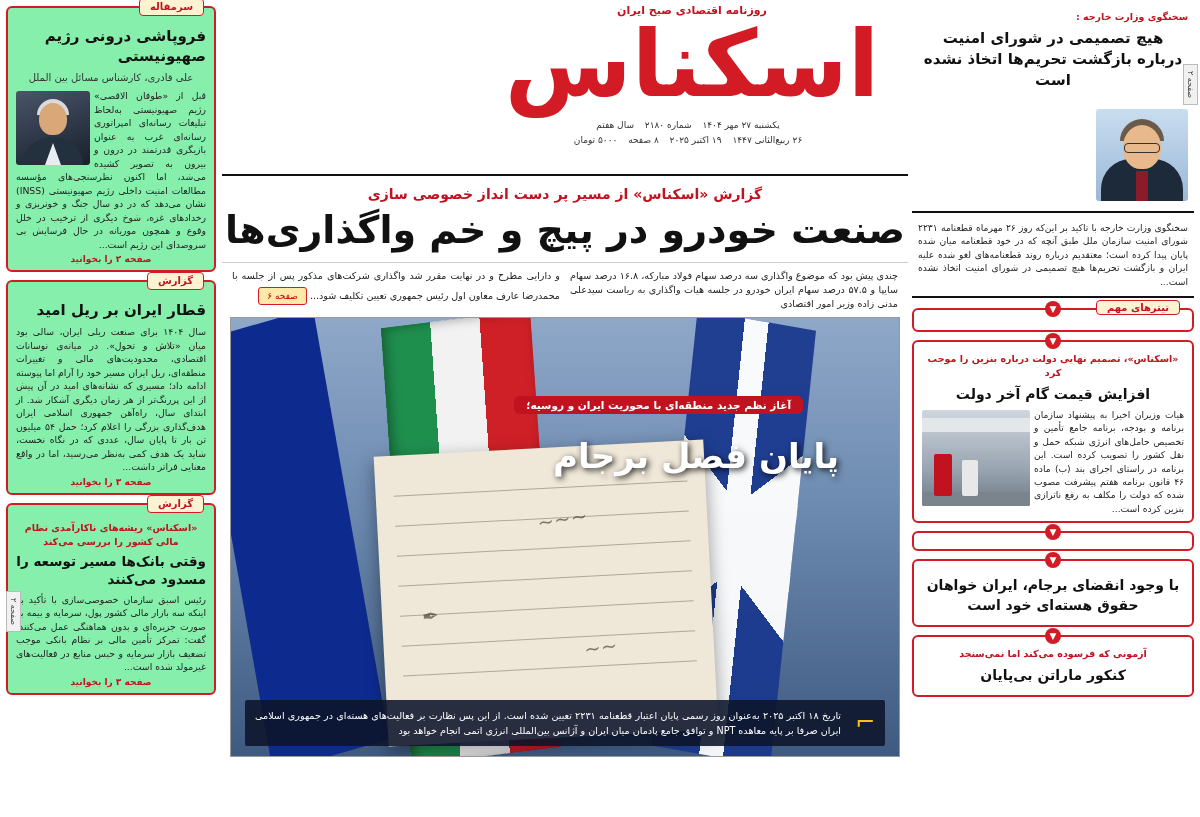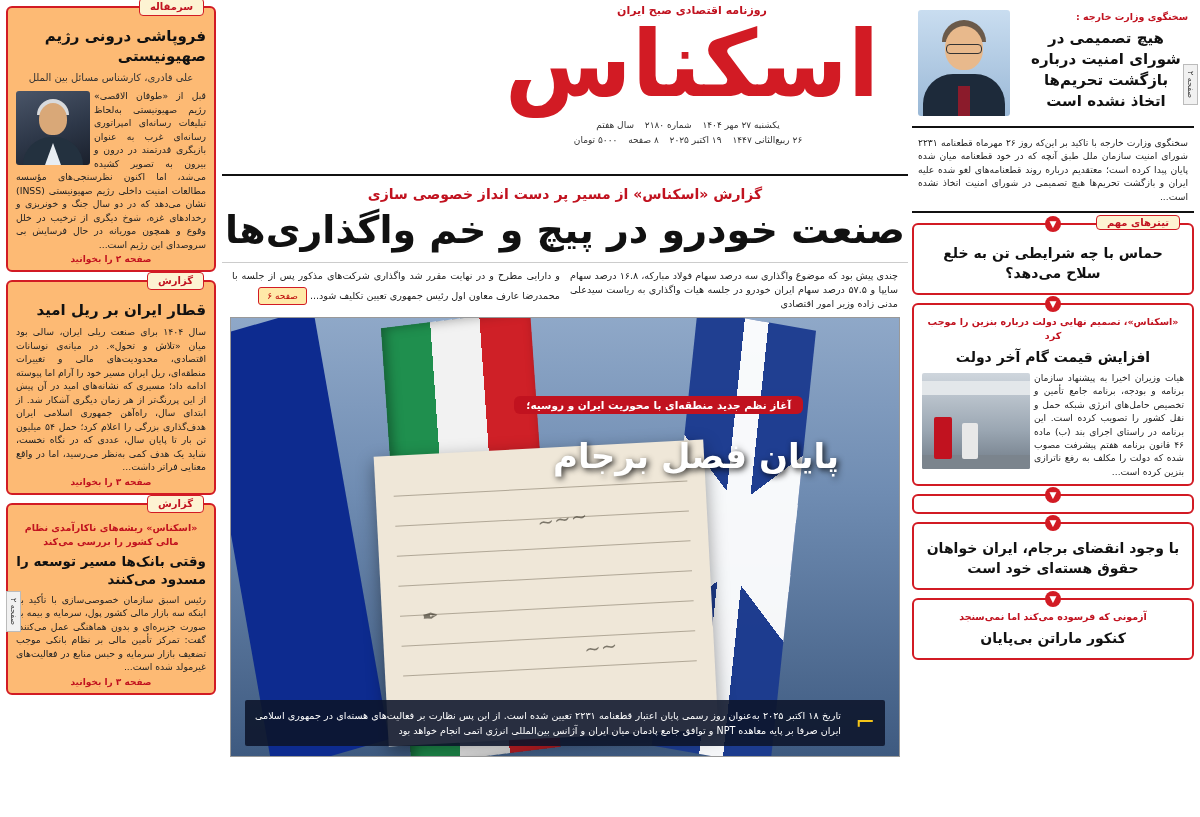--- a/index.html
+++ b/index.html
@@ -28,21 +28,21 @@
   .col-right {
     position: absolute; left: 908px; top: 0;
     width: 292px; height: 817px;
     padding: 4px 6px 0 4px;
   }
 
   
   .box {
     border: 2px solid #d21b24;
     border-radius: 6px;
-    background: #fdba74;
+    background: #86efac;
     position: relative;
     margin-bottom: 8px;
     padding: 16px 8px 6px 8px;
   }
   .box-tag {
     position: absolute;
     top: -10px; right: 10px;
     background: #fdf3d2;
     border: 1.5px solid #d21b24;
     border-radius: 4px;
@@ -357,20 +357,21 @@
     border: 1.5px solid #d21b24;
     border-radius: 4px;
     color: #c1121f;
     font-size: 10px;
     font-weight: bold;
     padding: 1px 10px;
   }
   .top-news {
     display: flex; gap: 14px; direction: rtl;
     padding: 6px 6px 18px 6px;
+    flex-direction: column;
   }
   .top-news .txt { flex: 1; }
   .official-photo {
     width: 92px; height: 106px;
     border-radius: 3px;
     background: linear-gradient(180deg,#c9ddf0 0%, #9ab8d6 100%);
     position: relative; overflow: hidden;
     flex: 0 0 92px;
   }
   .official-photo .head {
@@ -553,21 +554,20 @@
           <div class="head"></div>
           <div class="glasses"></div>
       </div>
       <div class="side-page-label" style="left:auto; right:-4px; top:60px;">صفحه ۲</div>
     </div>
     <div class="rbody" style="padding:0 6px 8px 6px; border-bottom:2px solid #111; margin-bottom:10px;">سخنگوی وزارت خارجه با تاکید بر این‌که روز ۲۶ مهرماه قطعنامه ۲۲۳۱ شورای امنیت سازمان ملل طبق آنچه که در خود قطعنامه میان شده پایان پیدا کرده است؛ معتقدیم درباره روند قطعنامه‌های لغو شده علیه ایران و بازگشت تحریم‌ها هیچ تصمیمی در شورای امنیت اتخاذ نشده است...</div>
 
     <div class="rbox" style="padding-top:14px;">
       <div class="rtag">تیترهای مهم</div>
       <div class="red-arrow">▼</div>
-      <div class="small-hl">حماس با چه شرایطی تن به خلع سلاح می‌دهد؟</div>
     </div>
 
     <div class="rbox">
       <div class="red-arrow">▼</div>
       <div class="rline">«اسکناس»، تصمیم نهایی دولت درباره بنزین را موجب کرد</div>
       <div class="small-hl">افزایش قیمت گام آخر دولت</div>
       <div class="station-photo">
         <div class="roof"></div>
           <div class="floor"></div>
           <div class="pump"></div>

